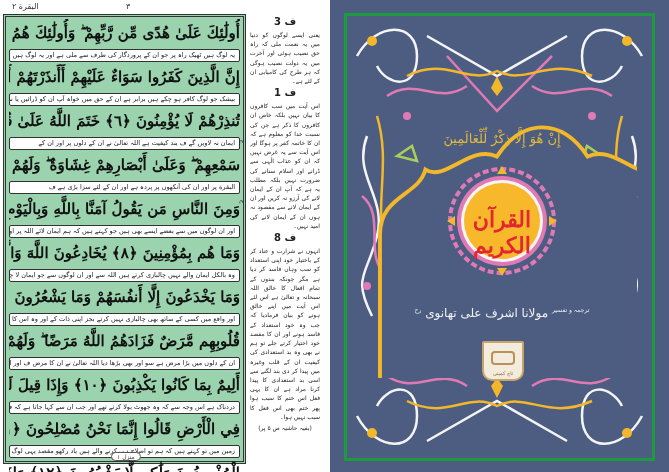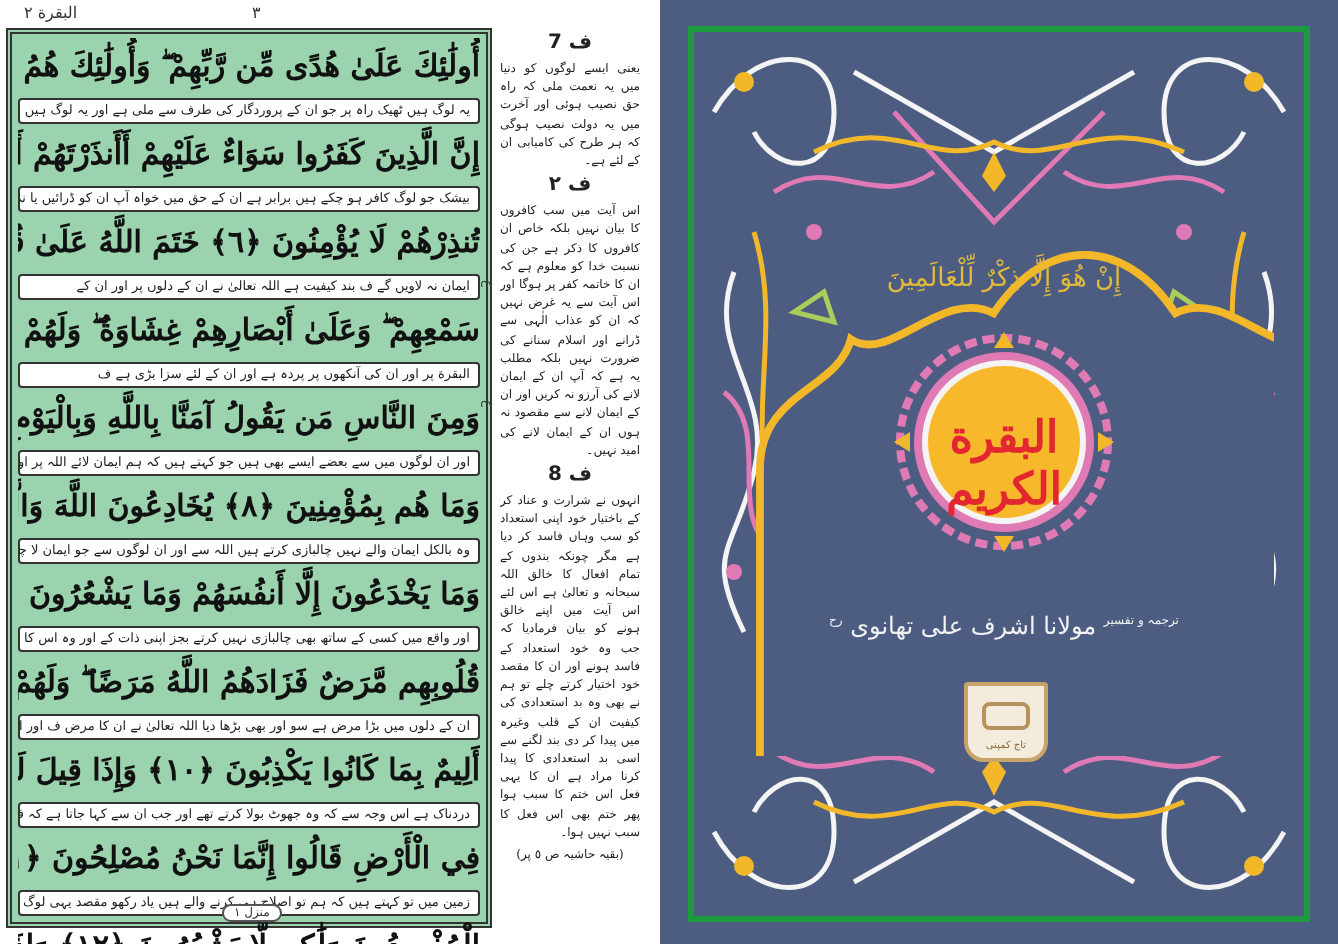--- a/index.html
+++ b/index.html
@@ -79,23 +79,23 @@
     <div class="trans-line">زمین میں تو کہتے ہیں کہ ہم تو اصلاح ہی کرنے والے ہیں یاد رکھو مقصد یہی لوگ</div>
     <div class="verse-line">الْمُفْسِدُونَ وَلَٰكِن لَّا يَشْعُرُونَ ﴿١٢﴾ وَإِذَا قِيلَ لَهُمْ آمِنُوا</div>
 
     <span class="manzil-tag">منزل ١</span>
   </div>
 
   <span class="margin-note" style="top:140px;">ع</span>
   <span class="margin-note" style="top:200px;">ع</span>
 
   <div class="commentary">
-    <div class="note-mark">ف 7</div>
+    <div class="note-mark">ف 3</div>
     <div>یعنی ایسے لوگوں کو دنیا میں یہ نعمت ملی کہ راہ حق نصیب ہوئی اور آخرت میں یہ دولت نصیب ہوگی کہ ہر طرح کی کامیابی ان کے لئے ہے۔</div>
-    <div class="note-mark">ف ٢</div>
+    <div class="note-mark">ف 1</div>
     <div>اس آیت میں سب کافروں کا بیان نہیں بلکہ خاص ان کافروں کا ذکر ہے جن کی نسبت خدا کو معلوم ہے کہ ان کا خاتمہ کفر پر ہوگا اور اس آیت سے یہ غرض نہیں کہ ان کو عذاب الٰہی سے ڈرانے اور اسلام سنانے کی ضرورت نہیں بلکہ مطلب یہ ہے کہ آپ ان کے ایمان لانے کی آرزو نہ کریں اور ان کے ایمان لانے سے مقصود نہ ہوں ان کے ایمان لانے کی امید نہیں۔</div>
     <div class="note-mark">ف 8</div>
     <div>انہوں نے شرارت و عناد کر کے باختیار خود اپنی استعداد کو سب وہاں فاسد کر دیا ہے مگر چونکہ بندوں کے تمام افعال کا خالق اللہ سبحانہ و تعالیٰ ہے اس لئے اس آیت میں اپنے خالق ہونے کو بیان فرمادیا کہ جب وہ خود استعداد کے فاسد ہونے اور ان کا مقصد خود اختیار کرتے چلے تو ہم نے بھی وہ بد استعدادی کی کیفیت ان کے قلب وغیرہ میں پیدا کر دی بند لگنے سے اسی بد استعدادی کا پیدا کرنا مراد ہے ان کا یہی فعل اس ختم کا سبب ہوا پھر ختم بھی اس فعل کا سبب نہیں ہوا۔</div>
     <div style="text-align:center;margin-top:2px;">(بقیہ حاشیہ ص ٥ پر)</div>
   </div>
 </div>
 
 <div class="cover">
   <div class="cover-frame">
     <svg class="ornament" width="305" height="442" viewBox="0 0 305 442">
@@ -164,21 +164,21 @@
         <circle cx="55" cy="55" r="41" fill="#f4f4f4"></circle>
         <circle cx="55" cy="55" r="38" fill="#f7b92b"></circle>
       </g>
       <g fill="#f2b82a">
         <path d="M55 0 l5 8 l-10 0 z"></path>
           <path d="M55 110 l5 -8 l-10 0 z"></path>
         <path d="M0 55 l8 5 l0 -10 z"></path>
           <path d="M110 55 l-8 5 l0 -10 z"></path>
       </g>
     </svg>
-    <div class="title-ar" style="left:105px;top:190px;">البقرة الكريم</div>
+    <div class="title-ar" style="left:105px;top:190px;">القرآن الكريم</div>
 
     <div class="translator" style="left:40px;top:290px;width:230px;">
       <span class="small">ترجمہ و تفسیر</span>
       <span>مولانا اشرف علی تھانوی</span>
       <span class="small">رح</span>
     </div>
 
     <div class="publisher-logo" style="left:135px;top:325px;">
       <div class="glyph"></div>
       <div class="lbl">تاج کمپنی</div>

